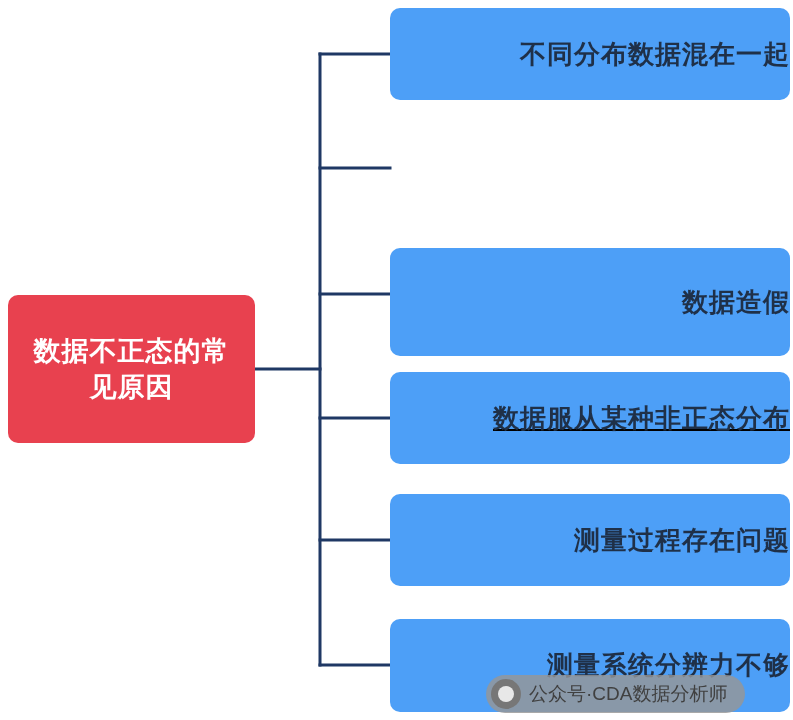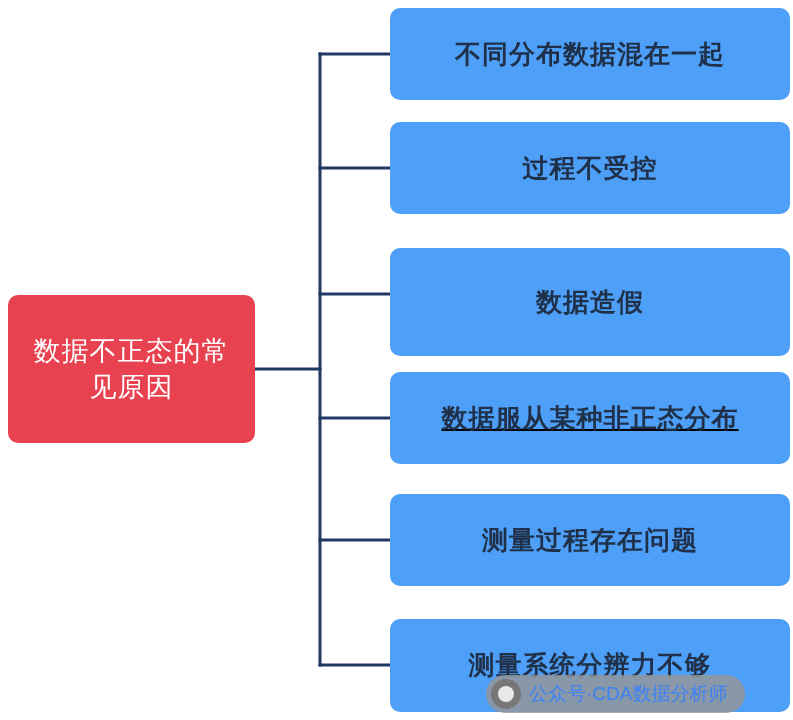--- a/index.html
+++ b/index.html
@@ -39,33 +39,33 @@
     align-items: center;
     justify-content: center;
     text-align: center;
     padding: 0 14px;
     box-sizing: border-box;
     cursor: pointer;
   }
   .root-node span {
     color: #ffffff;
     font-size: 27px;
-    font-weight: normal;
+    font-weight: bold;
     line-height: 1.35;
     letter-spacing: 1px;
   }
   .branch-node {
     position: absolute;
     left: 390px;
     width: 400px;
     background: #4D9FF7;
     border-radius: 10px;
     display: flex;
     align-items: center;
-    justify-content: center;
+    justify-content: flex-end;
     text-align: center;
     box-sizing: border-box;
     cursor: pointer;
   }
   .branch-node span {
     color: #1F3048;
     font-size: 26px;
     font-weight: bold;
     letter-spacing: 1px;
   }
@@ -99,21 +99,21 @@
     content: "";
     position: absolute;
     left: 7px;
     top: 7px;
     width: 16px;
     height: 16px;
     border-radius: 50%;
     background: #e8e8e8;
   }
   .watermark span {
-    color: #3b82f6;
+    color: #404040;
     font-size: 19px;
     white-space: nowrap;
   }
 </style>
 </head>
 <body>
 
 <div class="canvas">
 
   <svg class="connectors" width="793" height="720" aria-hidden="true">
@@ -128,23 +128,20 @@
   </svg>
 
   <div class="root-node">
     <span>数据不正态的常见原因</span>
   </div>
 
   <div class="branch-node node-1">
     <span>不同分布数据混在一起</span>
   </div>
 
-  <div class="branch-node node-2">
-    <span>过程不受控</span>
-  </div>
 
   <div class="branch-node node-3">
     <span>数据造假</span>
   </div>
 
   <div class="branch-node node-4">
     <span>数据服从某种非正态分布</span>
   </div>
 
   <div class="branch-node node-5">

